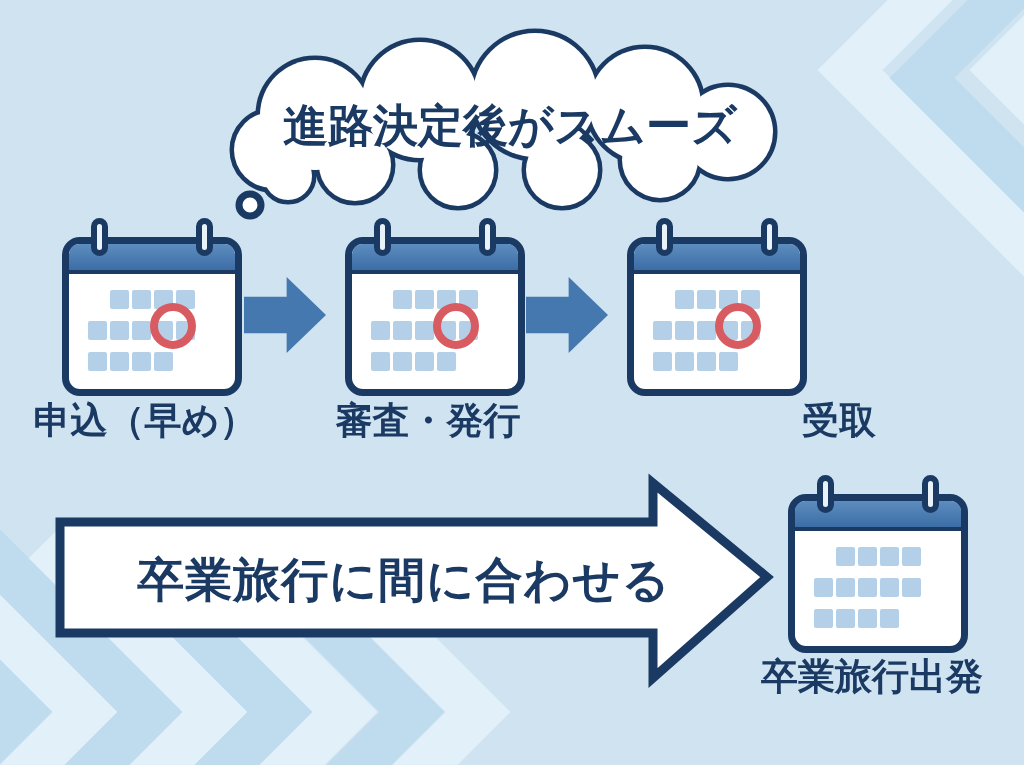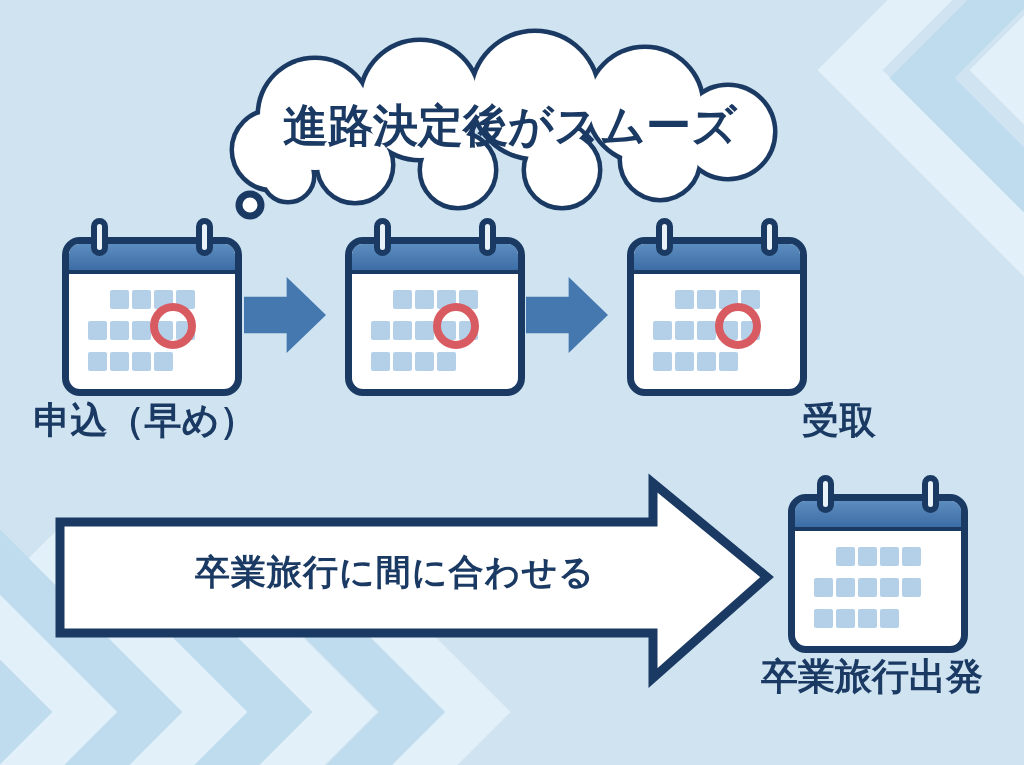--- a/index.html
+++ b/index.html
@@ -47,21 +47,21 @@
   .step-arrow.a1 { left:244px; top:277px; }
   .step-arrow.a2 { left:526px; top:277px; }
 
   
   .txt { position:absolute; text-align:center; font-weight:700; color:var(--navy); }
   .cloud-text { left:230px; top:96px; width:560px; font-size:45px; }
   .step-label { top:396px; width:320px; font-size:37px; }
   .step-label.s1 { left:-15px; }
   .step-label.s2 { left:268px; }
   .step-label.s3 { left:556px;text-align:right; }
-  .arrow-text { left:95px; top:549px; width:600px; font-size:35px; letter-spacing:1px; }
+  .arrow-text { left:104px; top:549px; width:600px; font-size:47px; letter-spacing:1px; }
   .departure-label { left:712px; top:652px; width:320px; font-size:37px; }
 
   .cal1 { left:62px;  top:237px; }
   .cal2 { left:345px; top:237px; }
   .cal3 { left:627px; top:237px; }
   .cal4 { left:788px; top:494px; }
 </style>
 </head>
 <body>
 
@@ -189,20 +189,21 @@
         <div class="cell on"></div>
         <div class="cell on"></div>
         <div class="cell on"></div>
         <div class="cell on"></div>
         <div class="cell"></div>
       </div>
     <div class="date-ring"></div>
   </div>
 
   <div class="txt step-label s1">申込（早め）</div>
+  <div class="txt step-label s2">審査・発行</div>
   <div class="txt step-label s3">受取</div>
 
   <div class="txt arrow-text">卒業旅行に間に合わせる</div>
 
   <div class="calendar cal4">
     <span class="ring ring-l"></span>
     <span class="ring ring-r"></span>
     <div class="cal-header"></div>
     <div class="cal-grid">
         <div class="cell"></div>

